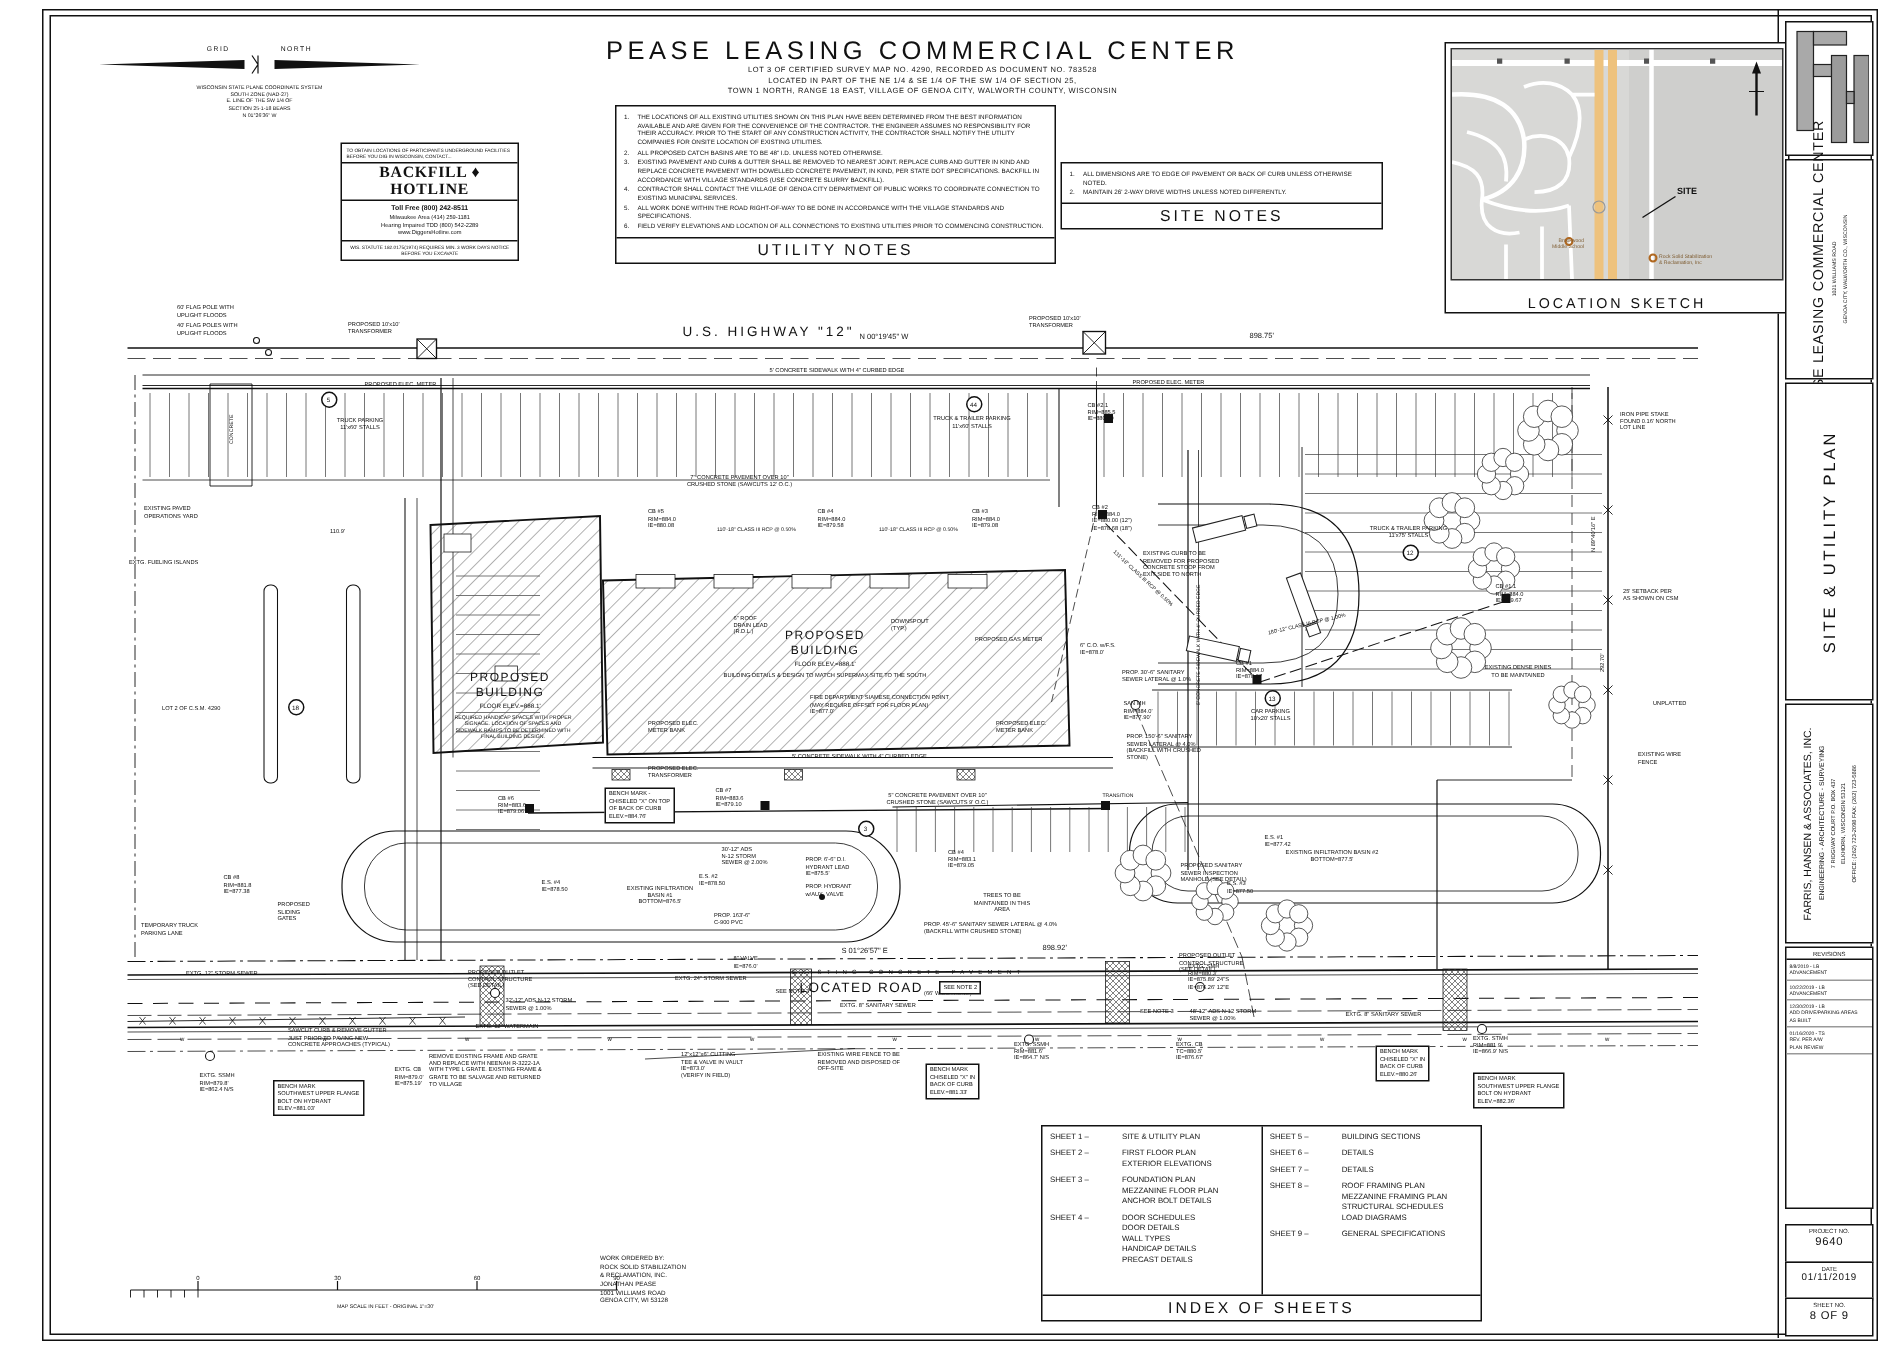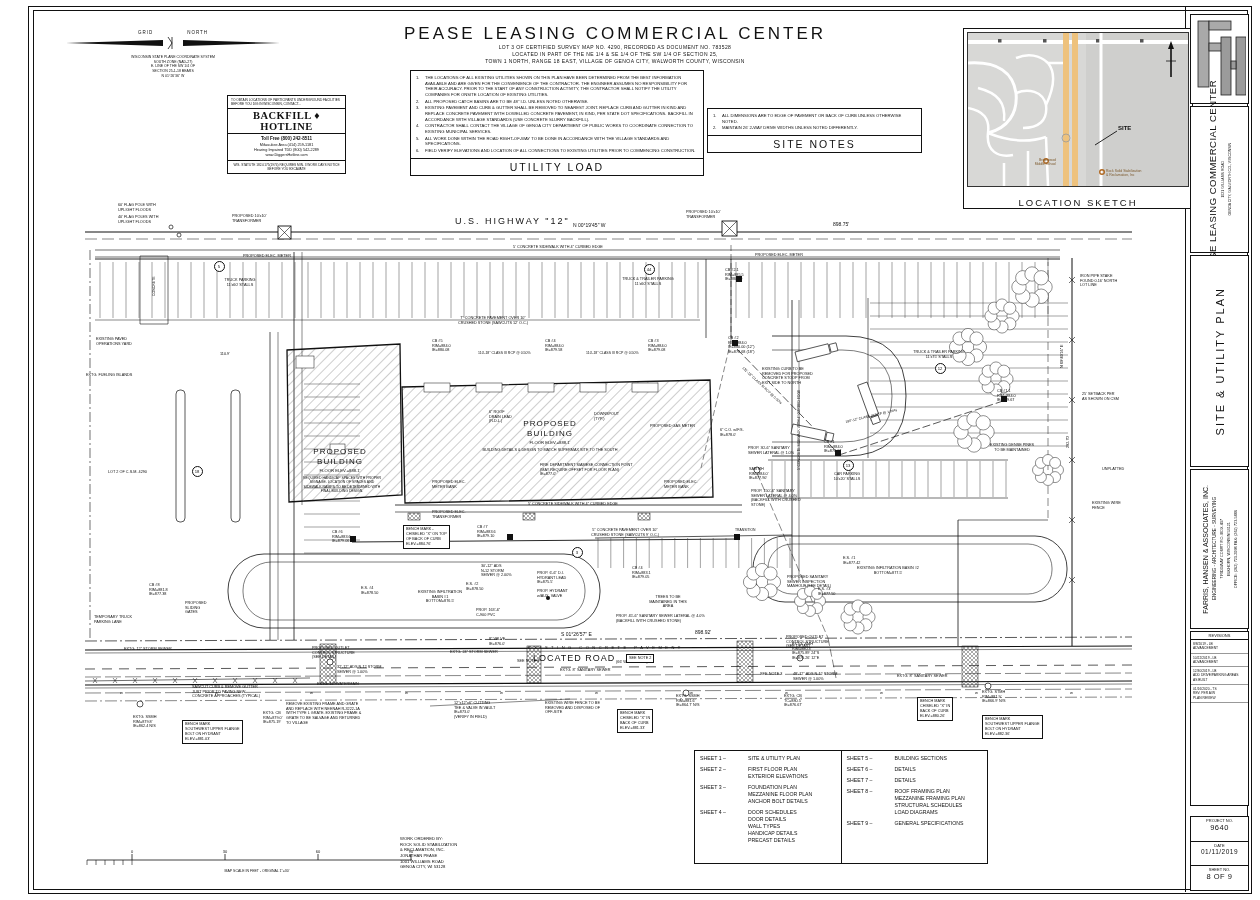--- a/index.html
+++ b/index.html
@@ -152,21 +152,21 @@
         </div>
         <div class="note-item">
           <div class="note-num">5.</div>
           <div class="note-text">ALL WORK DONE WITHIN THE ROAD RIGHT-OF-WAY TO BE DONE IN ACCORDANCE WITH THE VILLAGE STANDARDS AND SPECIFICATIONS.</div>
         </div>
         <div class="note-item">
           <div class="note-num">6.</div>
           <div class="note-text">FIELD VERIFY ELEVATIONS AND LOCATION OF ALL CONNECTIONS TO EXISTING UTILITIES PRIOR TO COMMENCING CONSTRUCTION.</div>
         </div>
       </div>
-    <div class="notes-title">UTILITY LOAD</div>
+    <div class="notes-title">UTILITY NOTES</div>
   </div>
 
   <div class="abs" id="loc">
     <div id="loc-map">
       <svg id="map-svg" width="220" height="153">
           <rect width="220" height="153" fill="#d8d8d6"></rect>
           <rect x="118" width="102" height="153" fill="#cfcfcd"></rect>
           <line x1="0" y1="9" x2="220" y2="9" stroke="#fff" stroke-width="4"></line>
           <rect x="30" y="6" width="3.5" height="3.5" fill="#555"></rect>
           <rect x="75" y="6" width="3.5" height="3.5" fill="#555"></rect>
@@ -330,20 +330,21 @@
             </div>
           </div>
           <div class="idx-row">
             <div class="idx-no">SHEET 9 –</div>
             <div class="idx-items">
               <div>GENERAL SPECIFICATIONS</div>
             </div>
           </div>
         </div>
     </div>
+    <div id="index-title">INDEX OF SHEETS</div>
   </div>
 
   <div class="abs" id="wob">
       <div>WORK ORDERED BY:</div>
       <div>ROCK SOLID STABILIZATION</div>
       <div>&amp; RECLAMATION, INC.</div>
       <div>JONATHAN PEASE</div>
       <div>1001 WILLIAMS ROAD</div>
       <div>GENOA CITY, WI 53128</div>
     </div>

